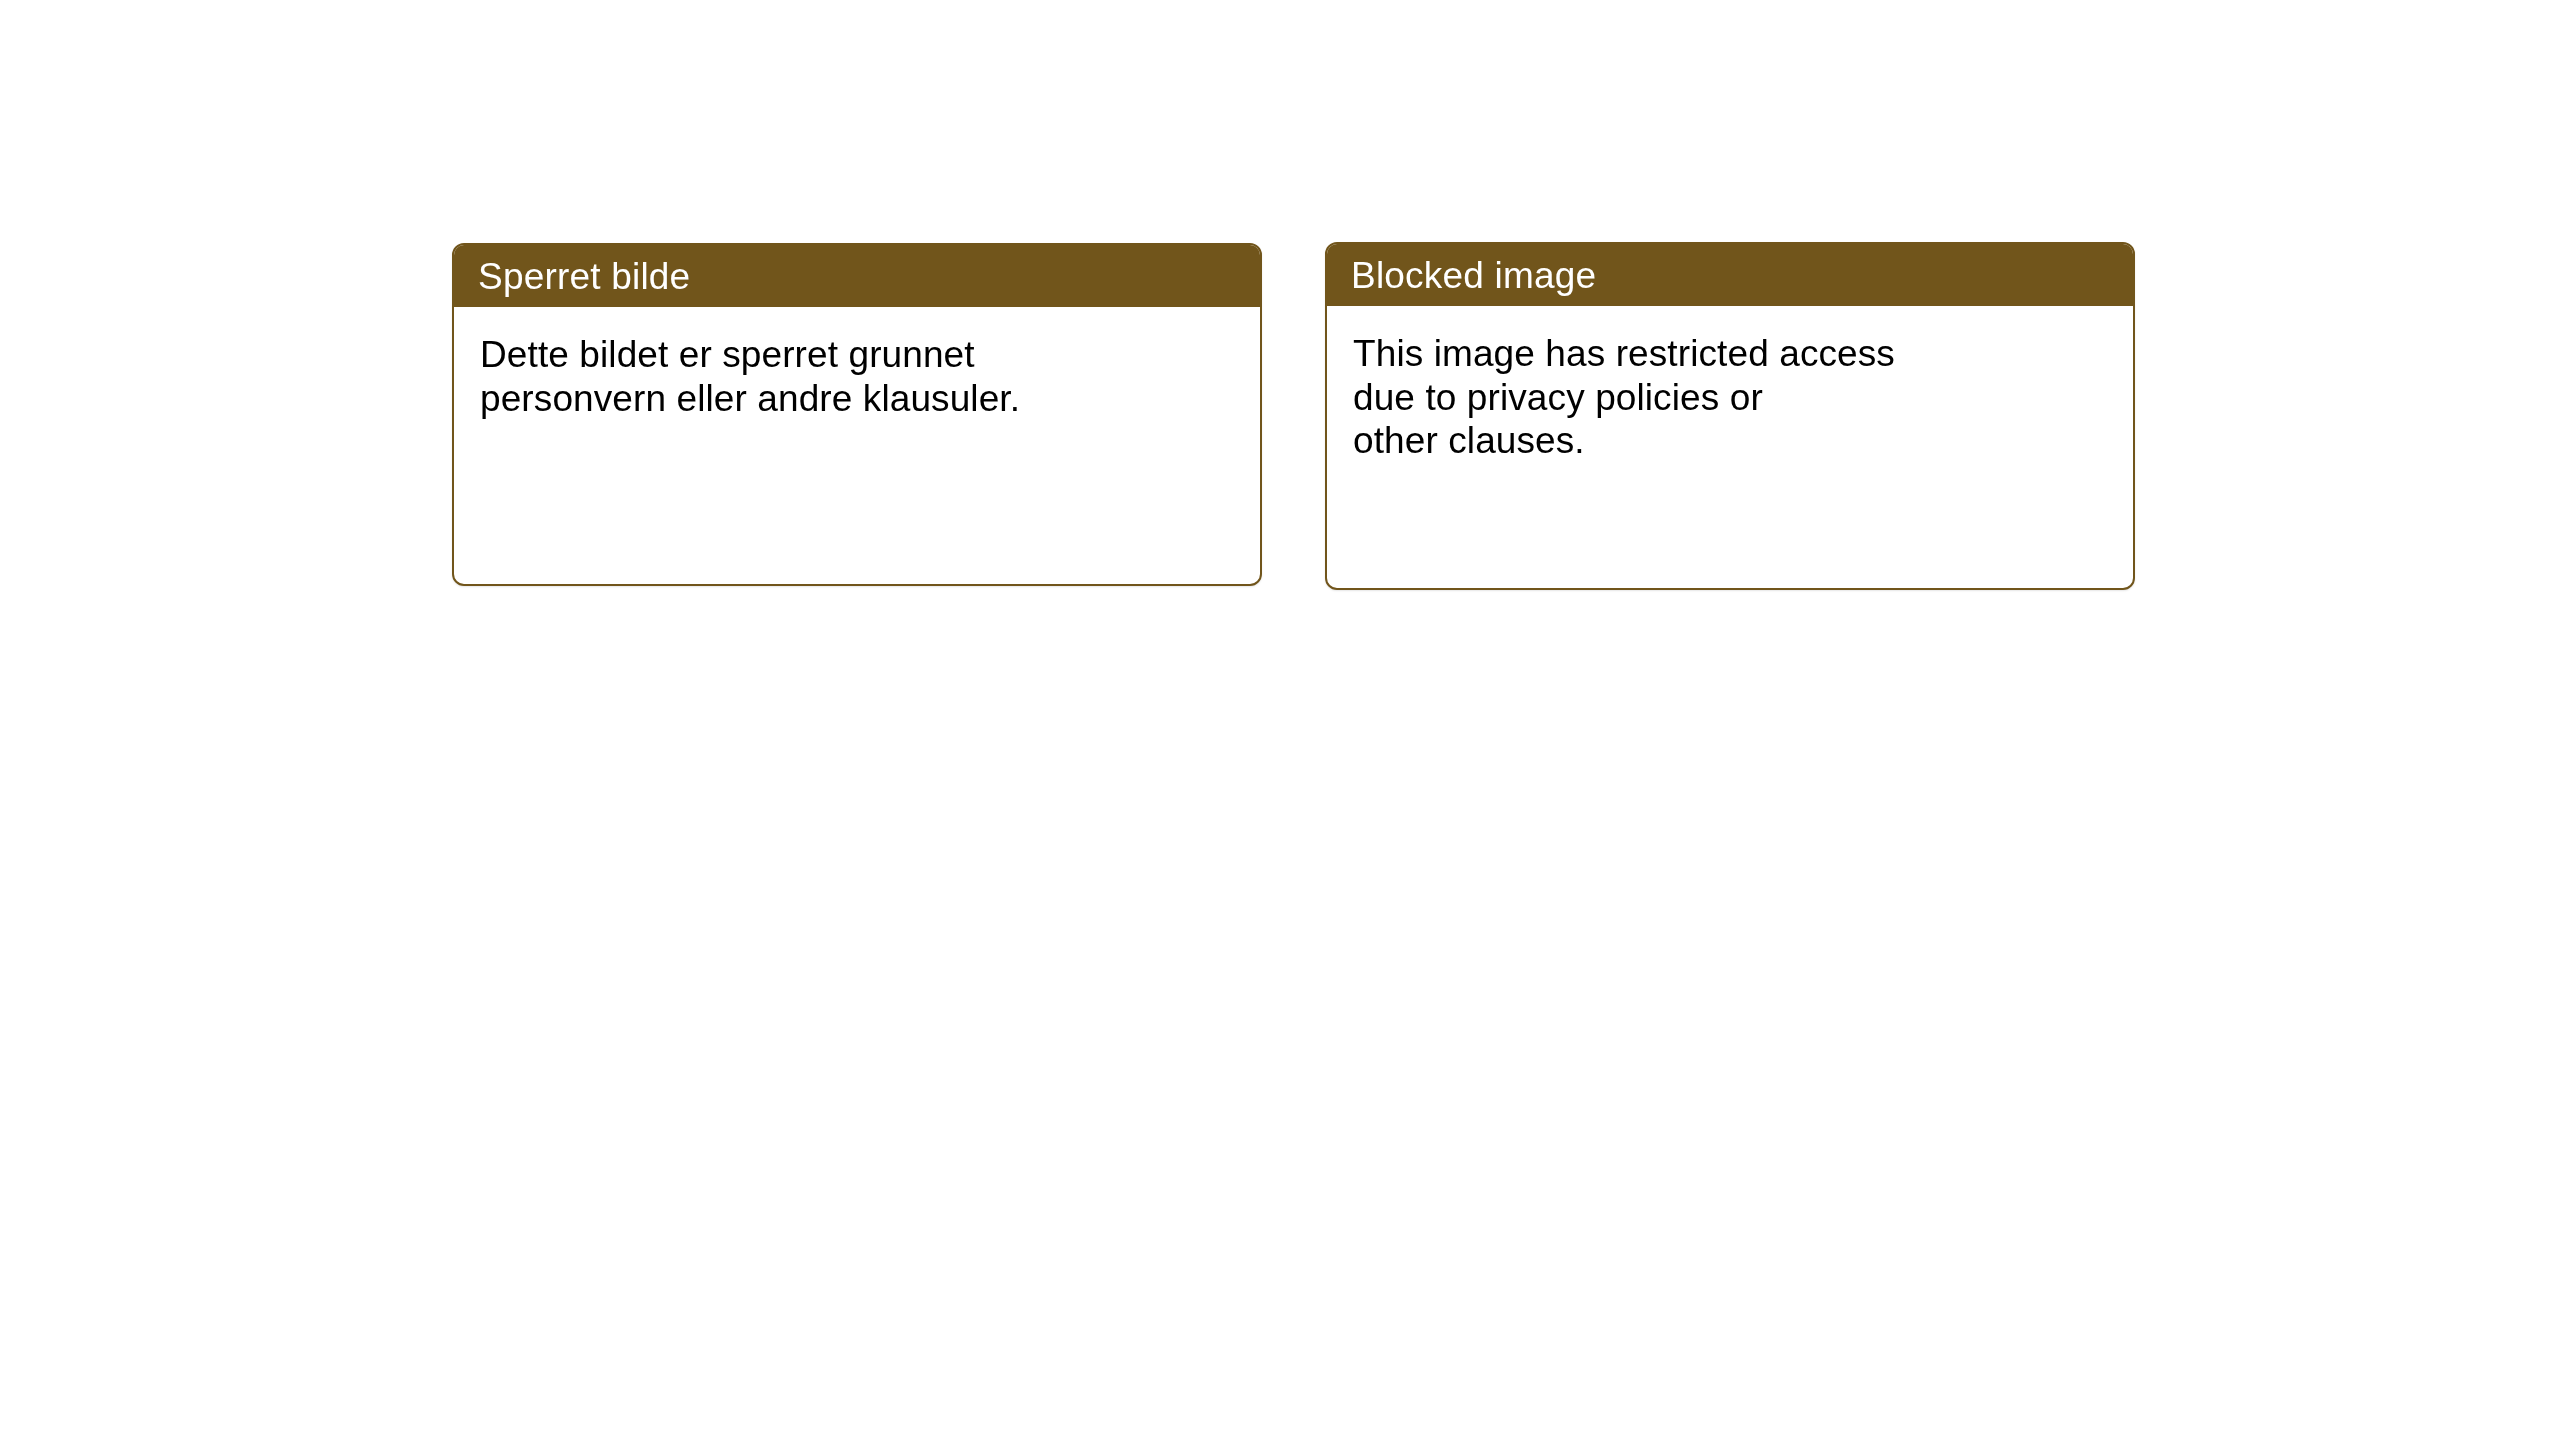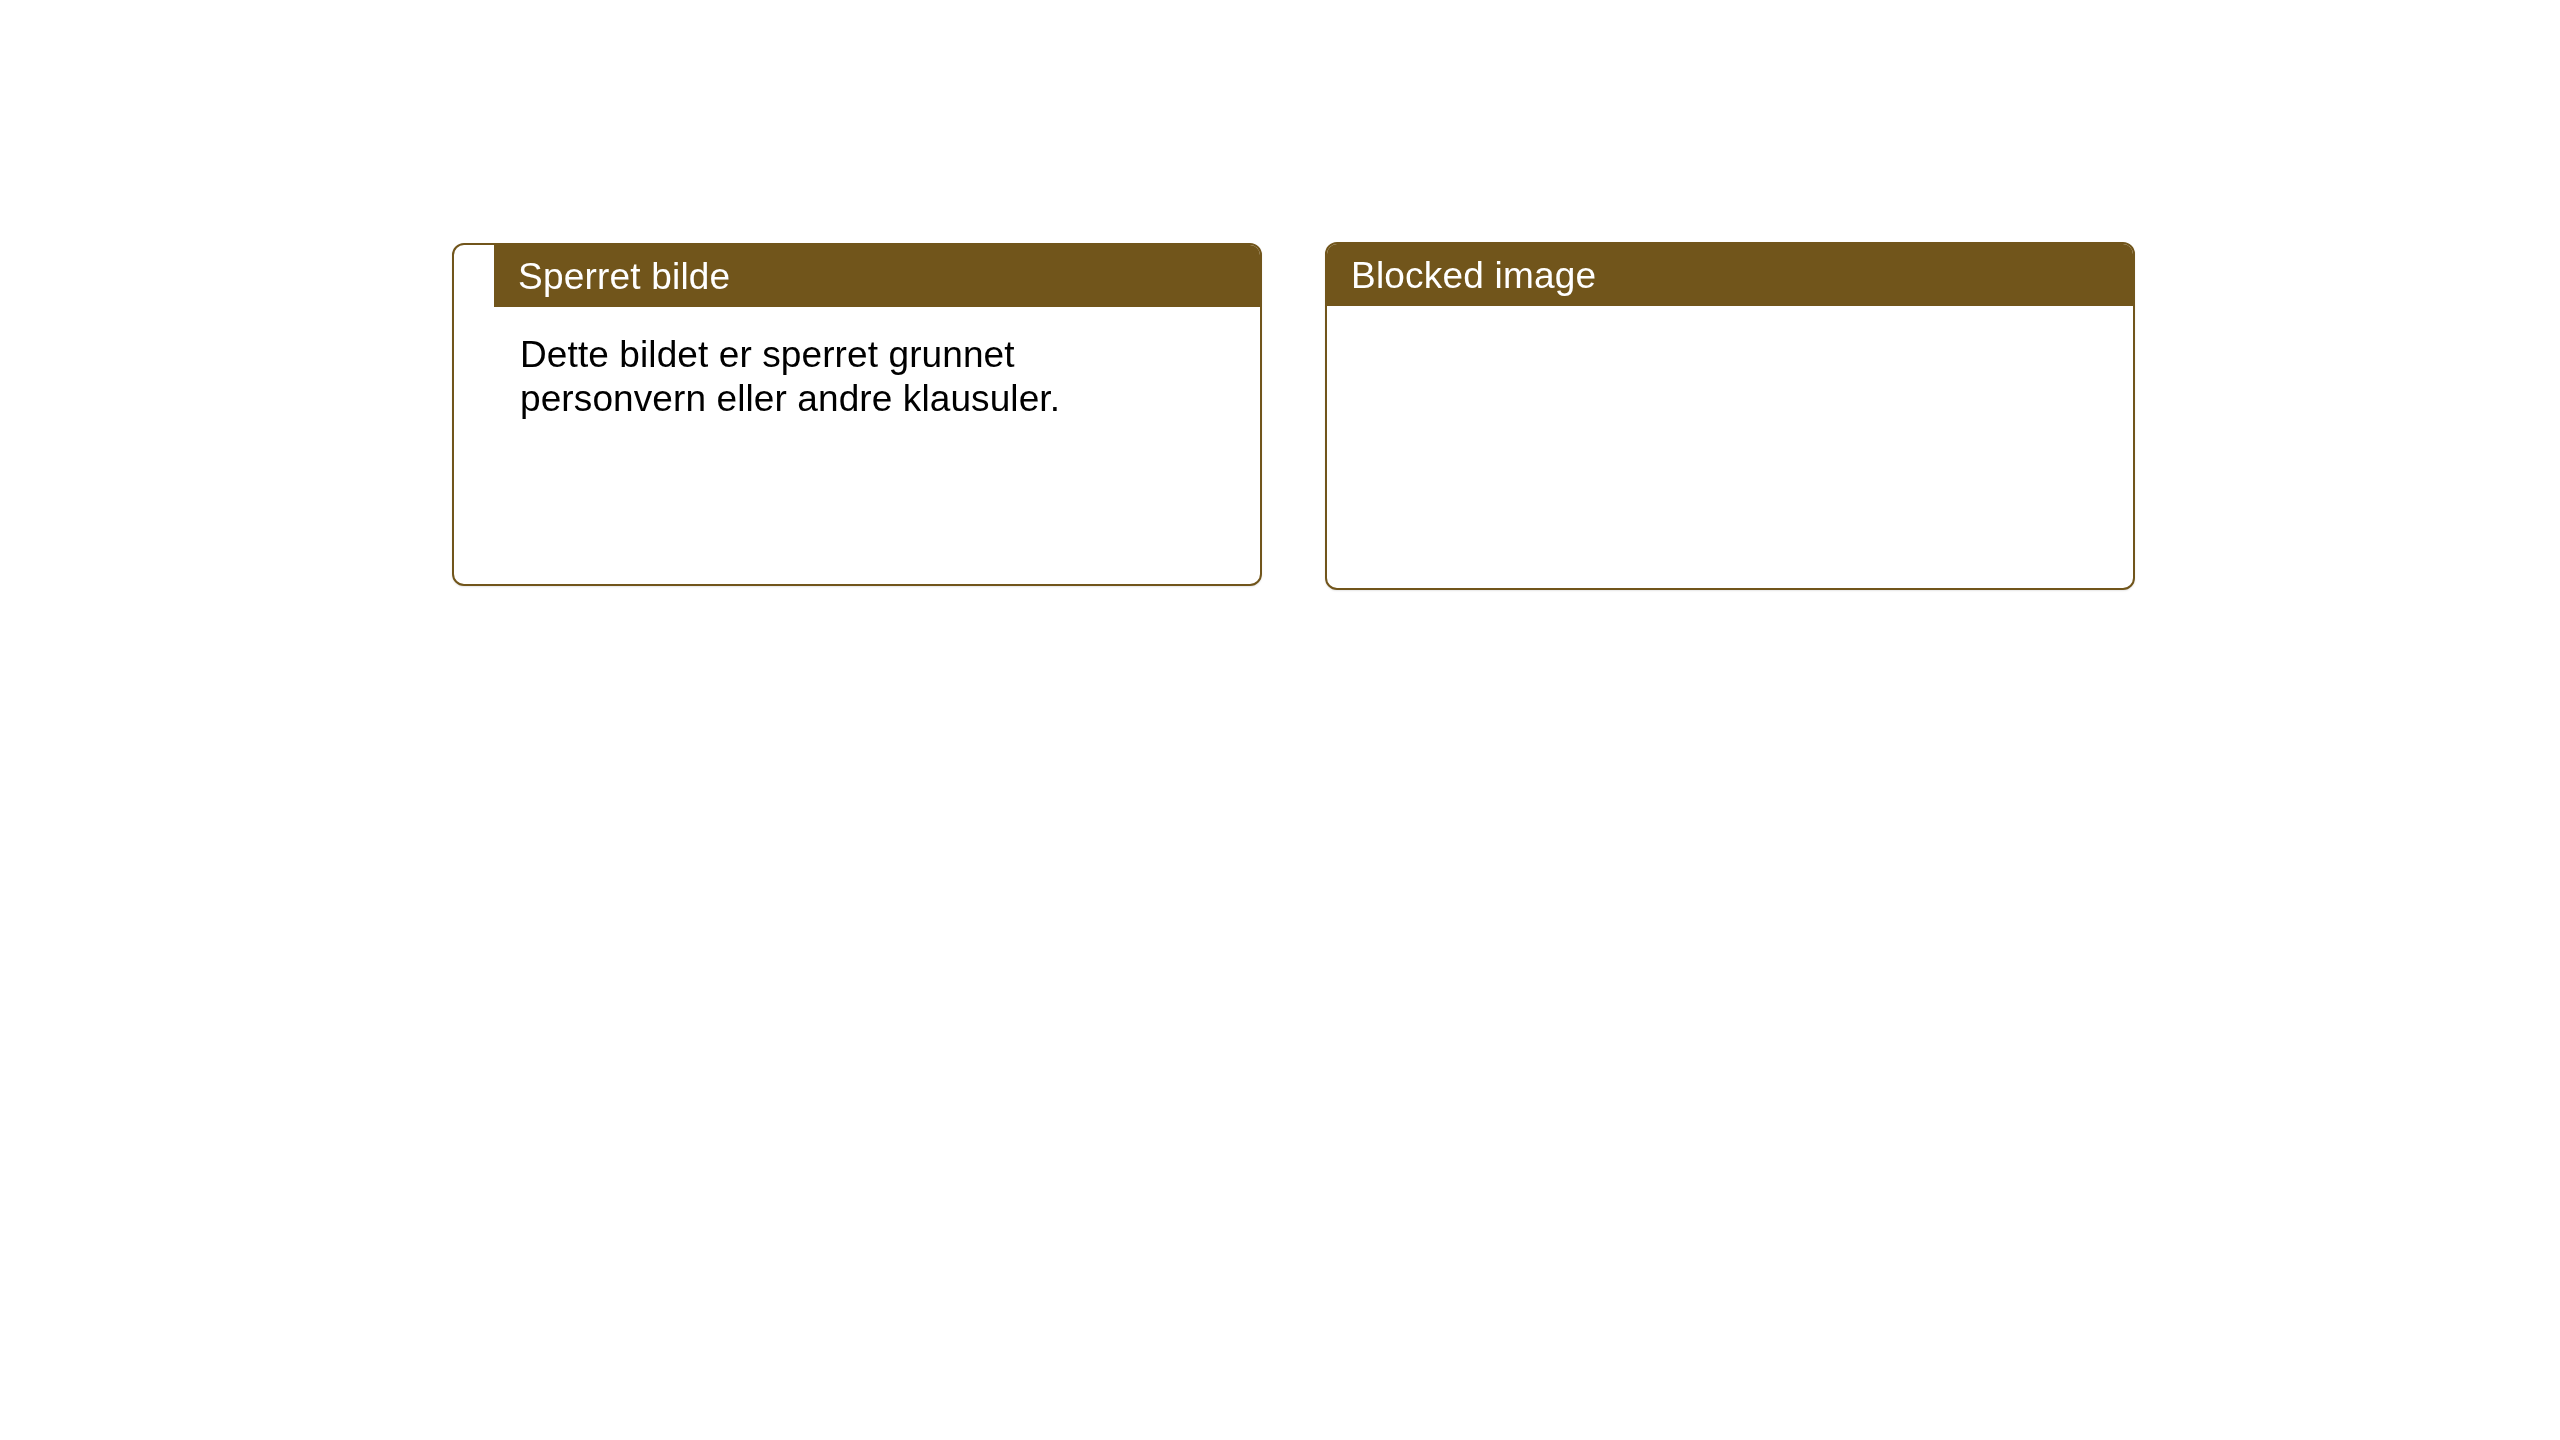--- a/index.html
+++ b/index.html
@@ -27,21 +27,20 @@
     border-radius: 12px;
     overflow: hidden;
     box-shadow: 0 1px 2px rgba(0,0,0,0.10);
   }
 
   .notice-card.card-no {
     left: 452px;
     top: 243px;
     width: 810px;
     height: 343px;
-    padding-left: 40px;
   }
 
   .notice-card.card-en {
     left: 1325px;
     top: 236px;
     width: 810px;
     height: 348px;
     margin-top: 6px;
   }
 
@@ -81,15 +80,18 @@
       <span>Sperret bilde</span>
     </div>
     <div class="card-body">Dette bildet er sperret grunnet
 personvern eller andre klausuler.</div>
   </div>
 
   <div class="notice-card card-en">
     <div class="card-header">
       <span>Blocked image</span>
     </div>
+    <div class="card-body">This image has restricted access
+due to privacy policies or
+other clauses.</div>
   </div>
 
 </div>
 
 </body></html>

